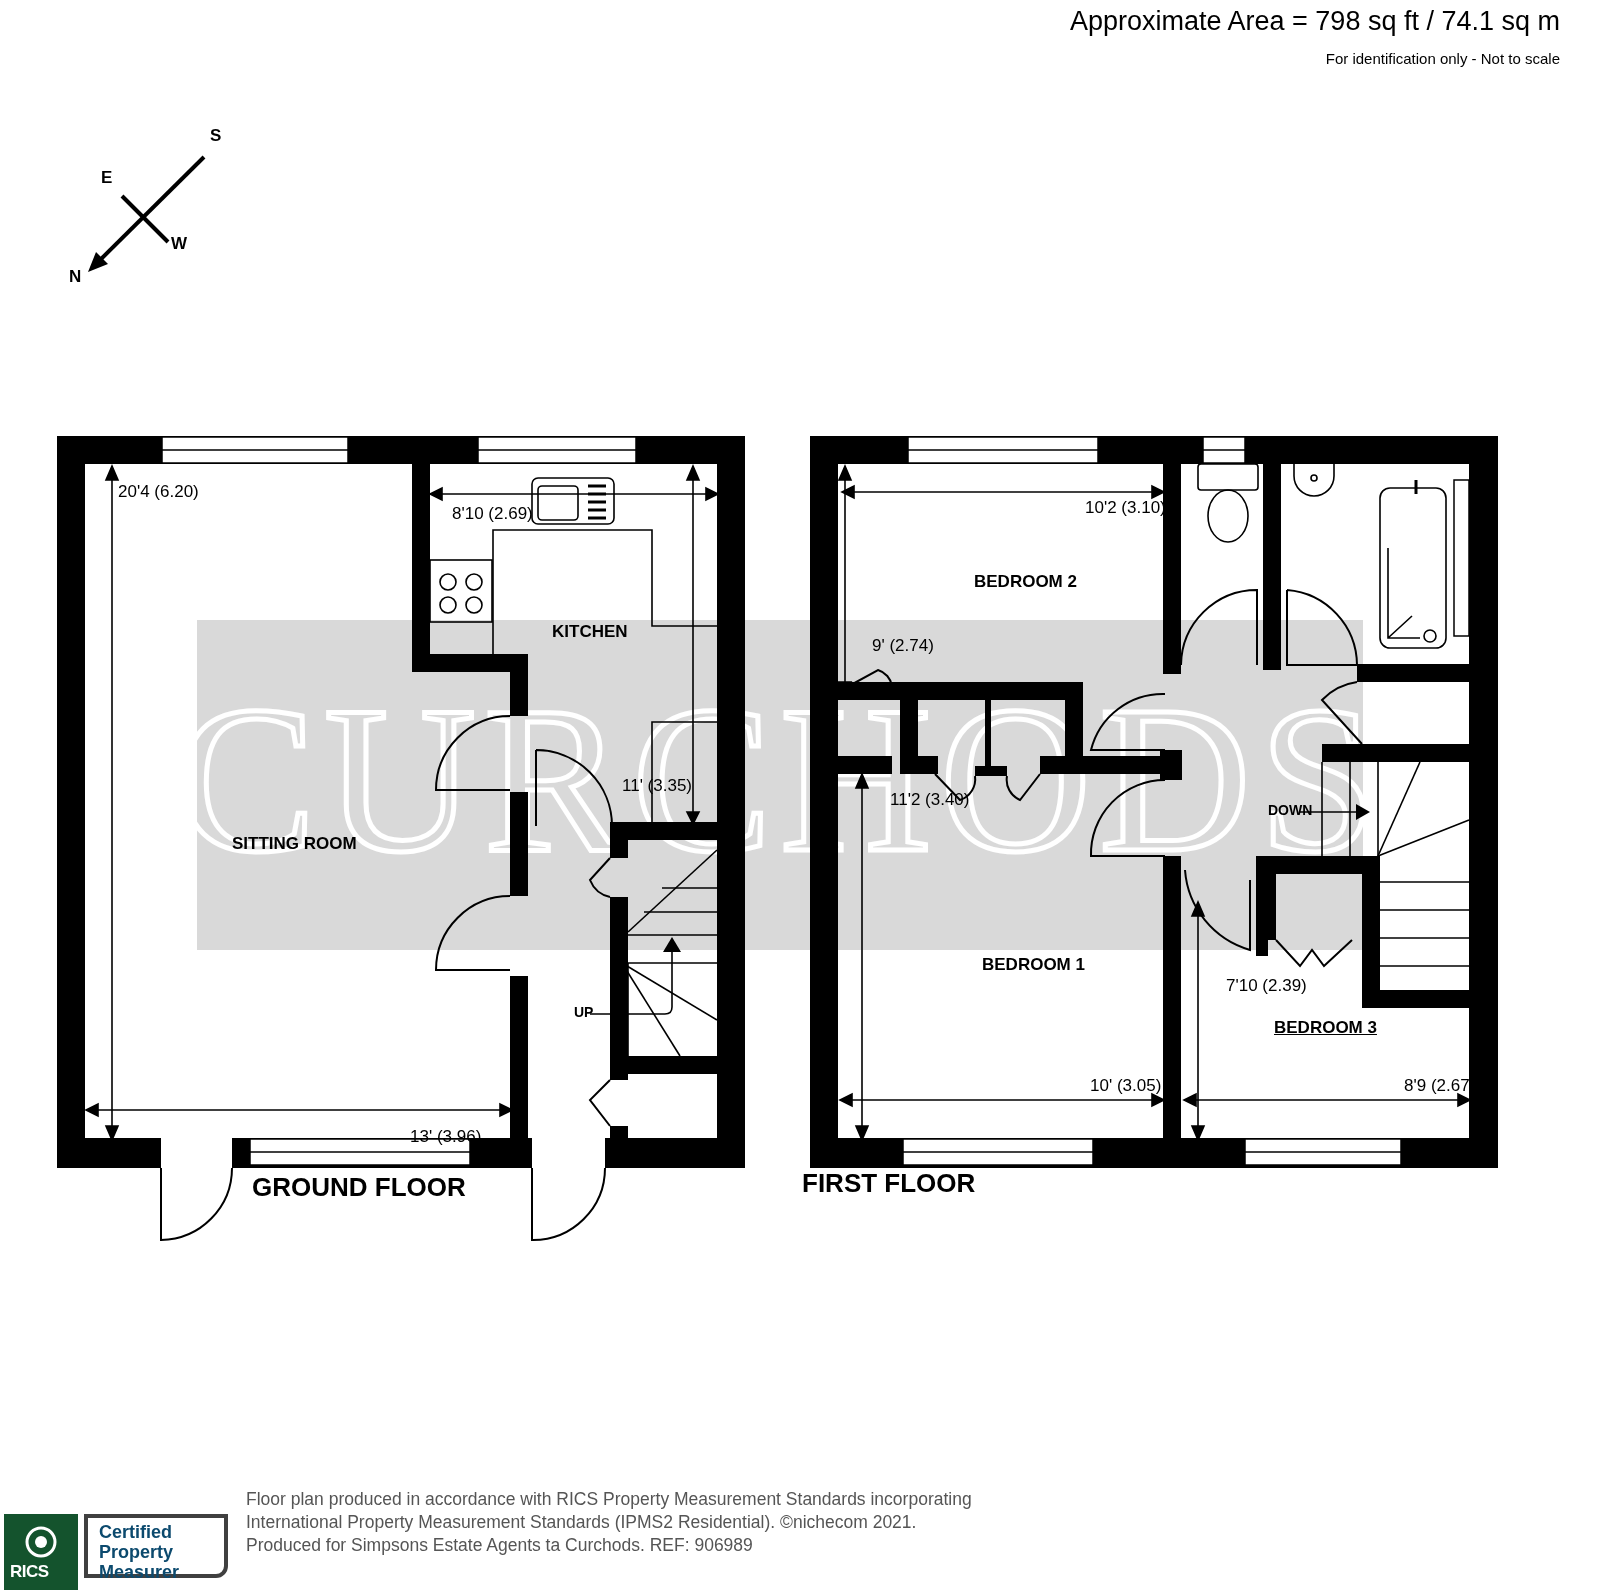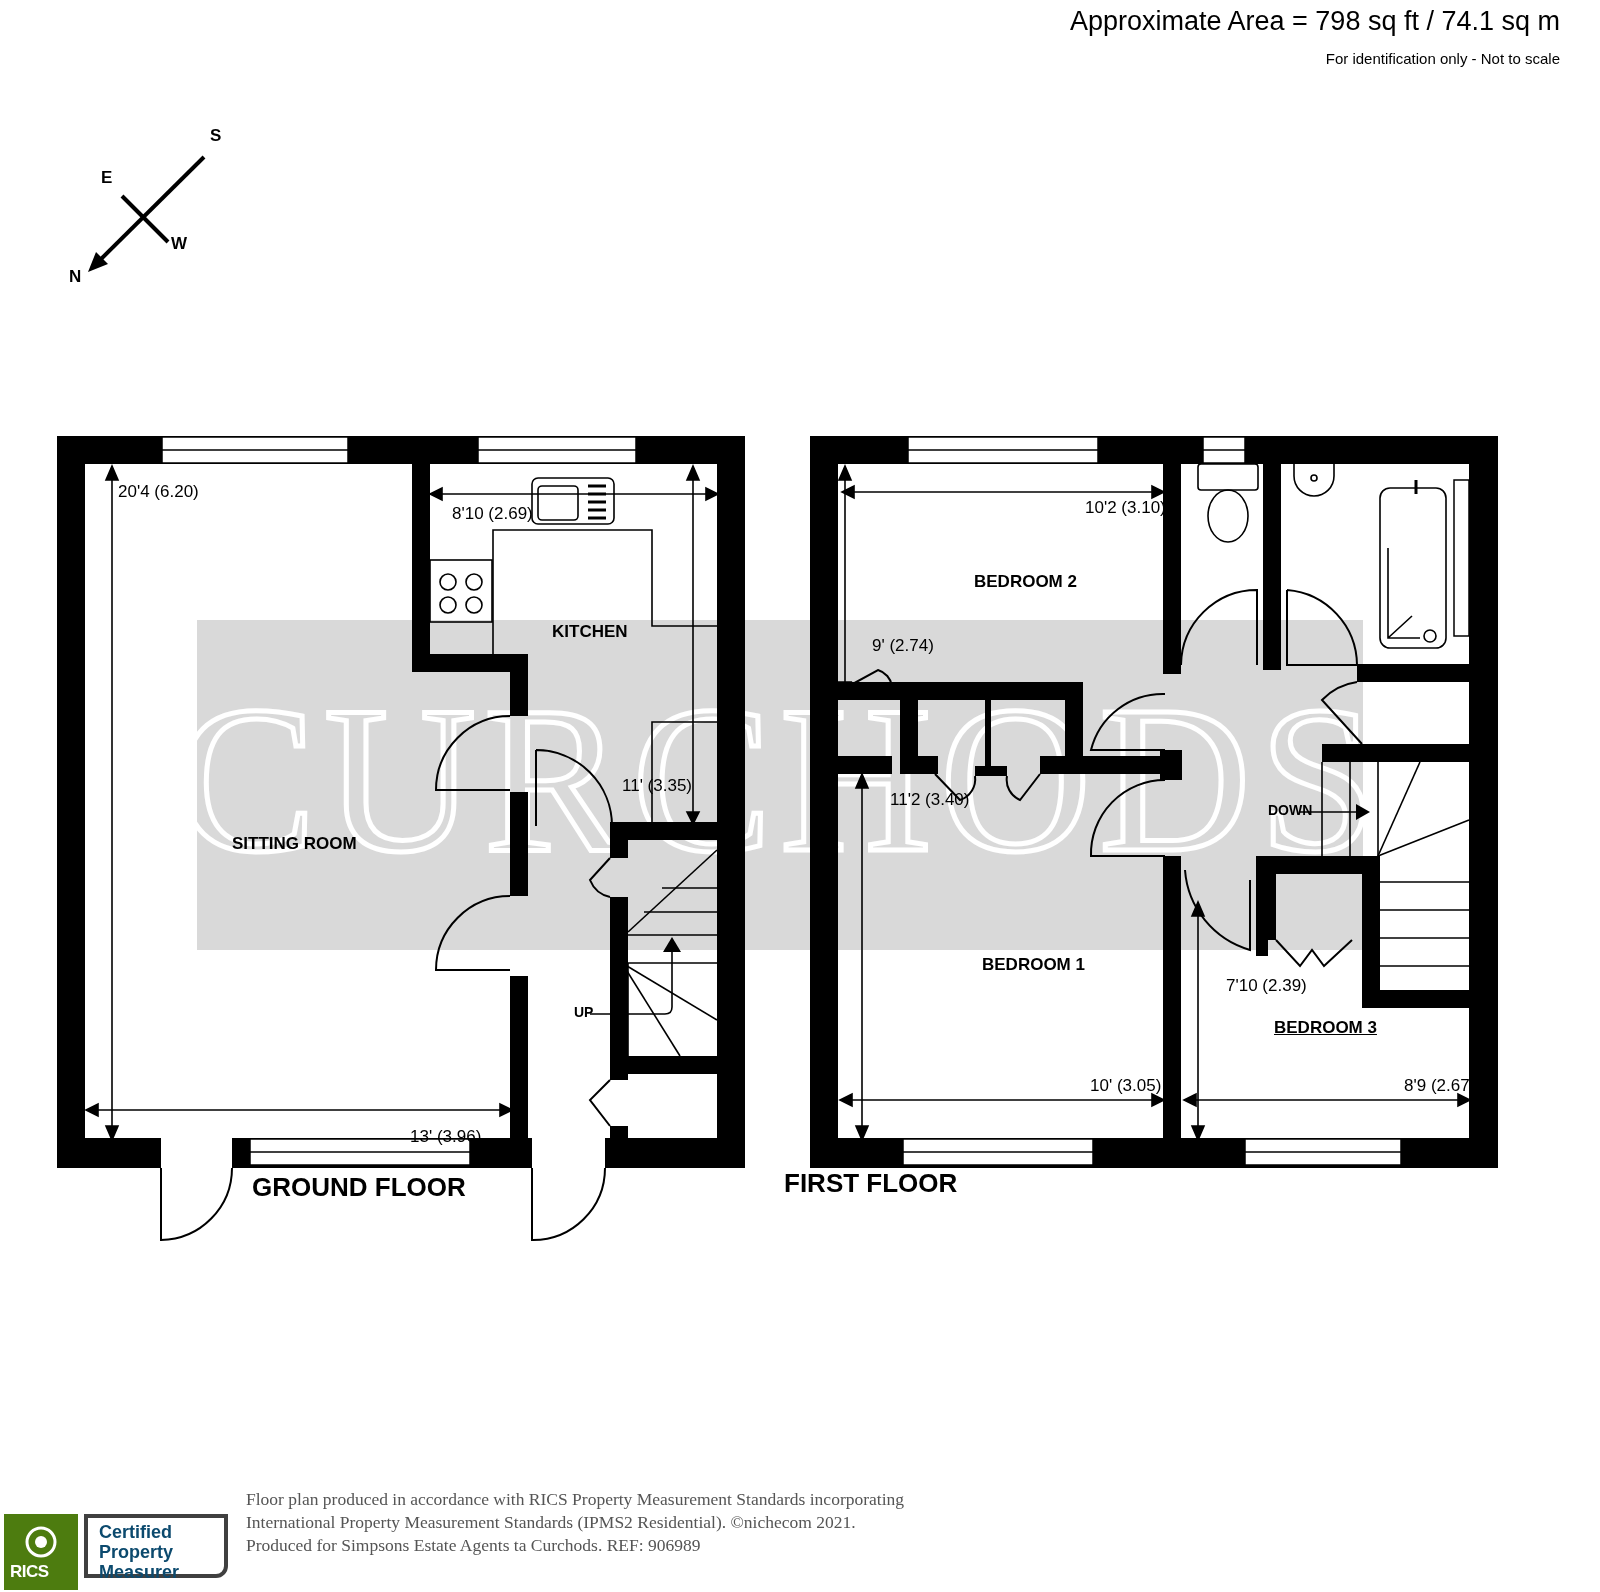--- a/index.html
+++ b/index.html
@@ -5,22 +5,22 @@
   html,body{margin:0;padding:0;background:#ffffff;}
   body{width:1600px;height:1592px;position:relative;overflow:hidden;font-family:"Liberation Sans",sans-serif;color:#000;}
   .abs{position:absolute;}
   .hdr-area{right:40px;top:6px;font-size:27px;white-space:nowrap;text-align:right;}
   .hdr-sub{right:40px;top:50px;font-size:15px;white-space:nowrap;text-align:right;}
   svg.plan{position:absolute;left:0;top:0;}
   .room-label{position:absolute;font-weight:bold;font-size:17px;white-space:nowrap;}
   .dim{position:absolute;font-size:17px;white-space:nowrap;}
   .floor-label{position:absolute;font-weight:bold;font-size:26px;white-space:nowrap;}
   .compass-lbl{position:absolute;font-weight:bold;font-size:17px;}
-  .footer-text{position:absolute;left:246px;top:1488px;font-size:17.5px;line-height:23px;color:#555;white-space:nowrap;font-family:Liberation Serif, serif;}
-  .rics-box{position:absolute;left:4px;top:1514px;width:74px;height:76px;background:#4d7c0f;color:#fff;}
+  .footer-text{position:absolute;left:246px;top:1488px;font-size:17.5px;line-height:23px;color:#555;white-space:nowrap;}
+  .rics-box{position:absolute;left:4px;top:1514px;width:74px;height:76px;background:#14532d;color:#fff;}
   .rics-box .rics-txt{position:absolute;left:6px;bottom:8px;font-weight:bold;font-size:17px;letter-spacing:-0.5px;}
   .cert-box{position:absolute;left:84px;top:1514px;width:144px;height:64px;border:4px solid #404040;border-radius:0 0 12px 0;color:#0c4a6e;font-weight:bold;font-size:18px;line-height:20px;padding:4px 0 0 11px;box-sizing:border-box;}
 </style>
 </head>
 <body>
 
 <div class="abs hdr-area">Approximate Area = 798 sq ft / 74.1 sq m</div>
 <div class="abs hdr-sub">For identification only - Not to scale</div>
 
 <svg class="plan" width="260" height="300" style="left:0;top:0;">
@@ -238,21 +238,21 @@
 <div class="room-label" style="left:974px;top:572px;text-align:right;">BEDROOM 2</div>
 <div class="dim" style="left:1085px;top:498px;">10'2 (3.10)</div>
 <div class="dim" style="left:872px;top:636px;">9' (2.74)</div>
 <div class="room-label" style="left:982px;top:955px;">BEDROOM 1</div>
 <div class="dim" style="left:890px;top:790px;">11'2 (3.40)</div>
 <div class="dim" style="left:1090px;top:1076px;">10' (3.05)</div>
 <div class="room-label" style="left:1274px;top:1018px;text-decoration:underline;">BEDROOM 3</div>
 <div class="dim" style="left:1226px;top:976px;">7'10 (2.39)</div>
 <div class="dim" style="left:1404px;top:1076px;">8'9 (2.67)</div>
 <div class="room-label" style="left:1268px;top:802px;font-size:14px;">DOWN</div>
-<div class="floor-label" style="left:784px;top:1168px;">FIRST FLOOR</div>
+<div class="floor-label" style="left:802px;top:1168px;">FIRST FLOOR</div>
 
 <div class="rics-box">
   <svg width="74" height="50">
     <circle cx="37" cy="28" r="14" fill="none" stroke="#fff" stroke-width="3"></circle>
     <circle cx="37" cy="28" r="6" fill="#fff"></circle>
   </svg>
   <span class="rics-txt">RICS</span>
 </div>
 <div class="cert-box">
   <div>Certified</div>

